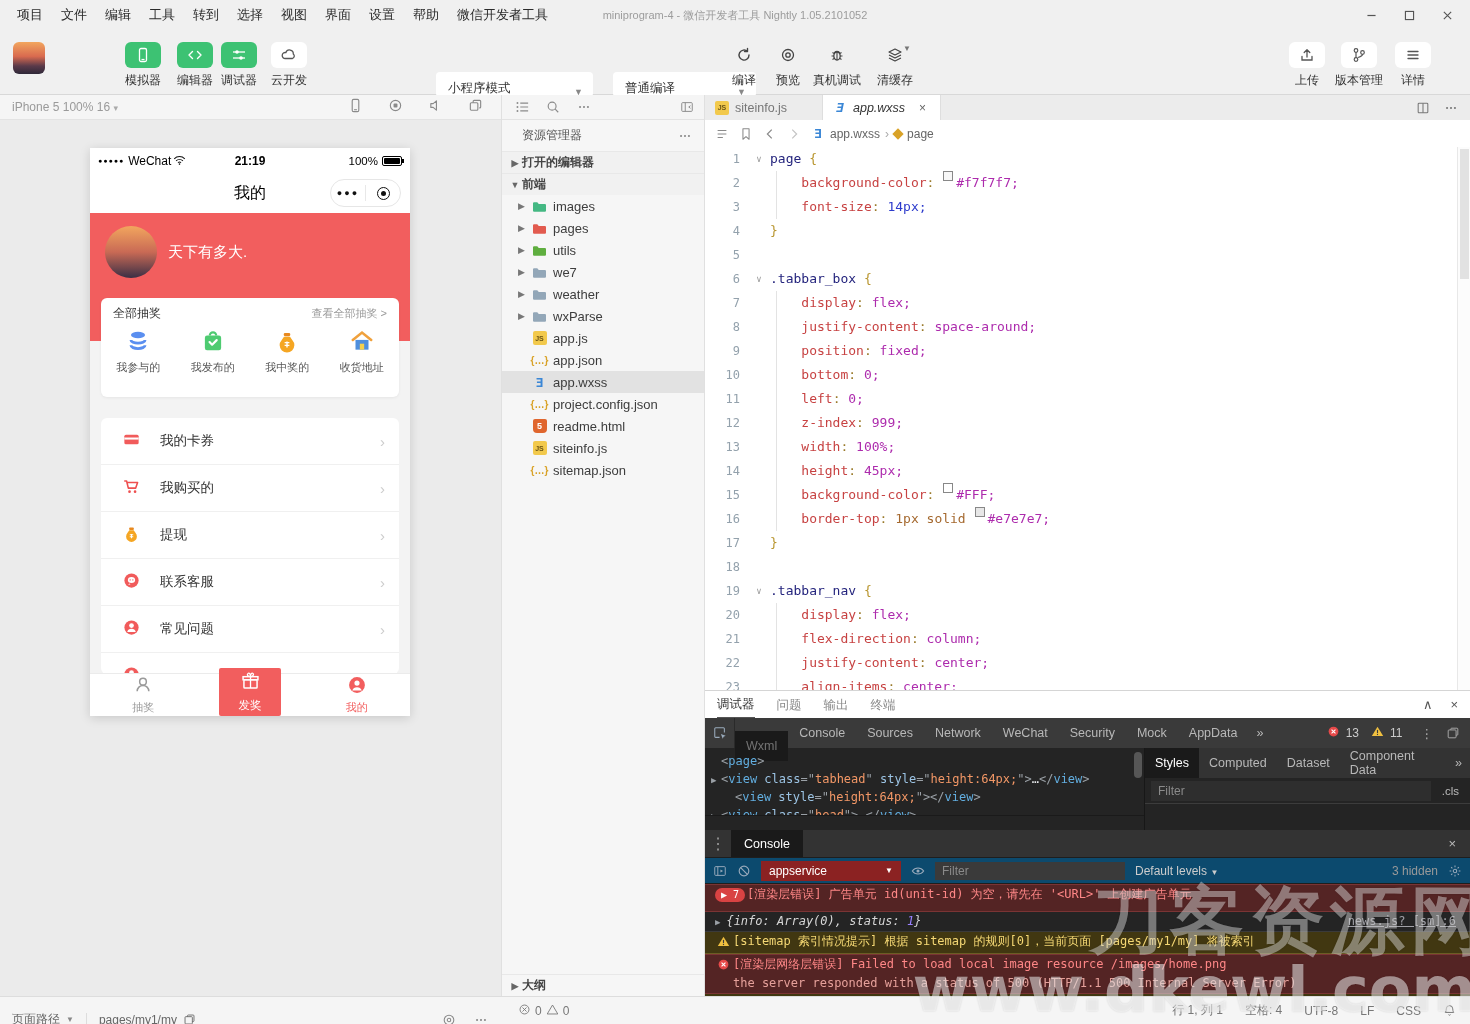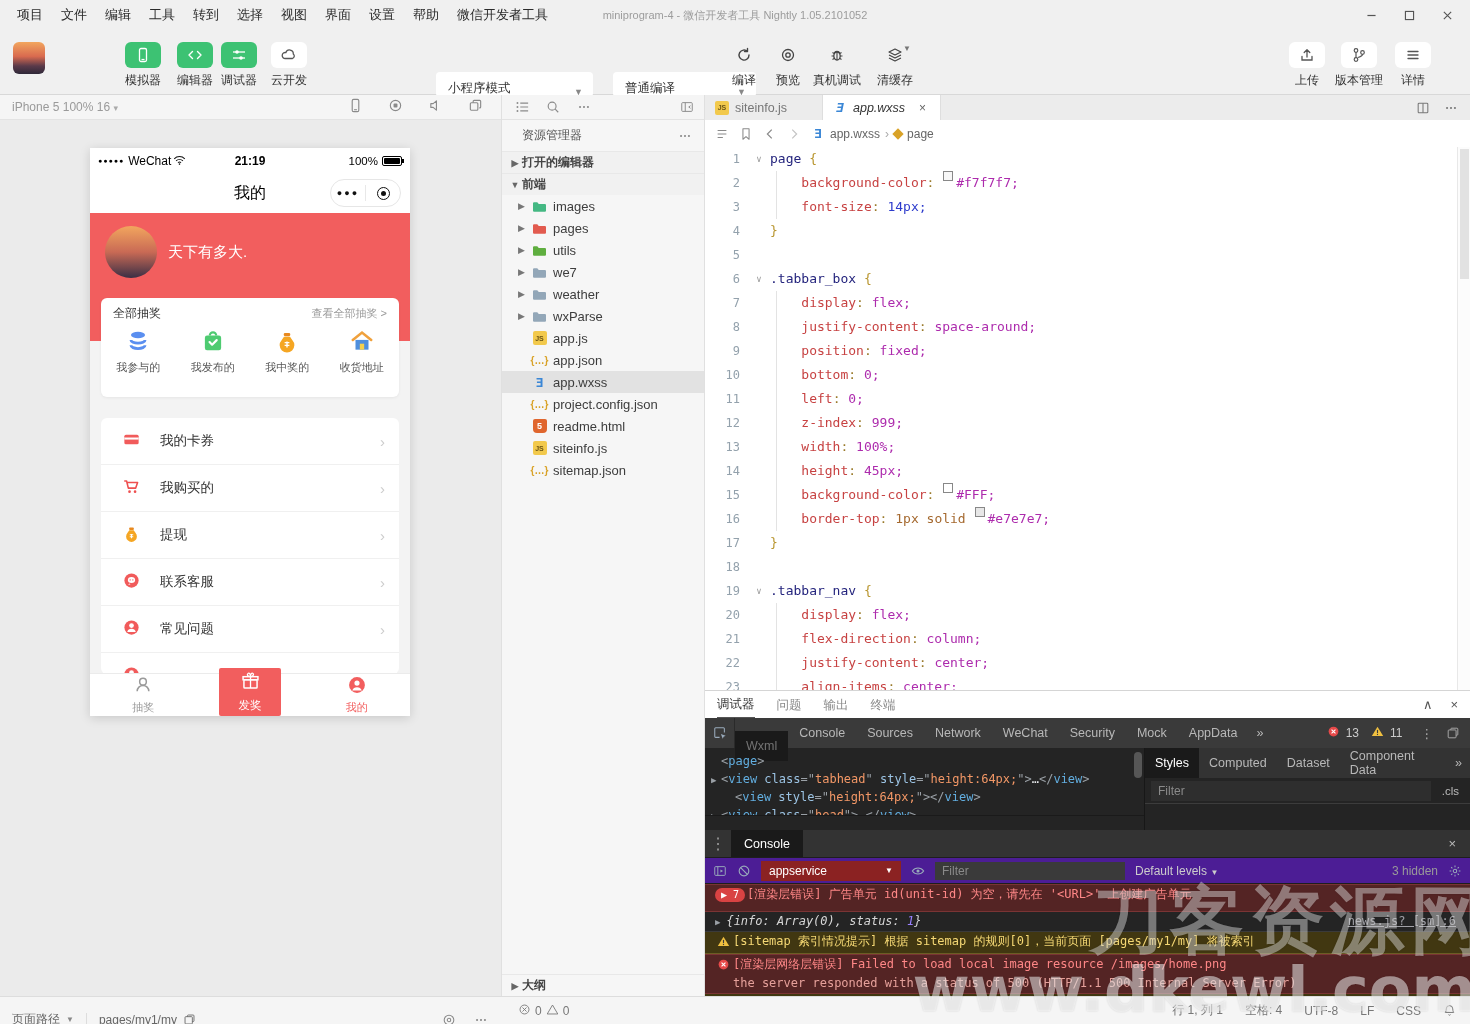--- a/index.html
+++ b/index.html
@@ -171,21 +171,21 @@
   .sp-filter { height:26px; background:#242424; border-bottom:1px solid #3c3c3c; display:flex; align-items:center; padding:0 6px; gap:6px; }
   .sp-filter input { flex:1; background:#2e2e2e; border:none; outline:none; color:#ccc; font-size:12px; height:20px; padding:0 7px; }
   .sp-filter input::placeholder { color:#8a8a8a; }
   .sp-cls { color:#bbb; font-size:11.5px; padding:2px 5px; cursor:pointer; }
 
   .drawer { position:absolute; left:0; top:112px; right:0; bottom:0; }
   .dr-tabs { height:28px; background:#333; display:flex; align-items:center; border-bottom:1px solid #1e1e1e; }
   .dr-kebab { width:26px; text-align:center; color:#999; cursor:pointer; }
   .dr-tab { height:100%; display:flex; align-items:center; padding:0 13px; font-size:12.5px; color:#fff; background:#1a1a1a; cursor:pointer; }
   .dr-x { margin-left:auto; color:#bbb; padding-right:14px; cursor:pointer; font-size:13px; }
-  .con-toolbar { height:26px; background:#4c1d95; border-bottom:1px solid #1e1e1e; display:flex; align-items:center; gap:10px; padding:0 8px; color:#9ab; }
+  .con-toolbar { height:26px; background:#0c4a6e; border-bottom:1px solid #1e1e1e; display:flex; align-items:center; gap:10px; padding:0 8px; color:#9ab; }
   .con-toolbar svg { width:14px; height:14px; }
   .ct-ic { display:flex; cursor:pointer; }
   .ctx-select { background:#8b2222; color:#fff; font-size:12px; height:20px; display:flex; align-items:center; padding:0 8px; gap:18px; min-width:140px; cursor:pointer; }
   .ctx-select .caret { margin-left:auto; font-size:8px; }
   .con-filter { background:#3a3a3a; border:none; outline:none; height:18px; width:190px; color:#ccc; font-size:12px; padding:0 7px; }
   .con-filter::placeholder { color:#8a8a8a; }
   .con-levels { color:#ccc; font-size:12px; cursor:pointer; }
   .con-levels .caret { font-size:8px; }
   .con-right { margin-left:auto; display:flex; align-items:center; gap:10px; }
   .con-hidden { color:#999; font-size:12px; }

